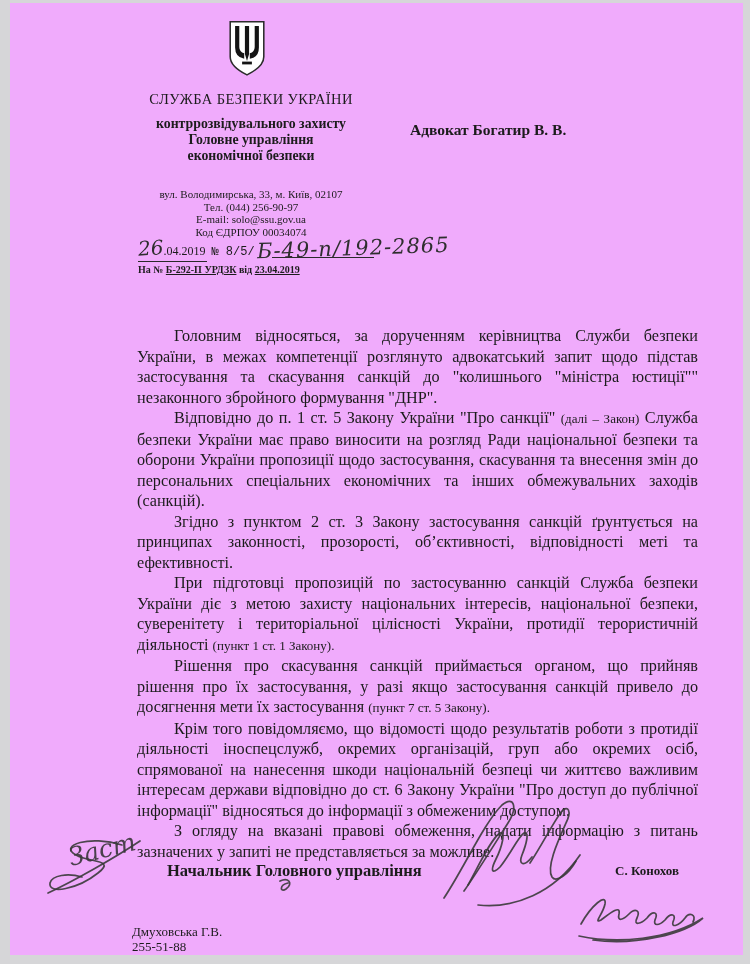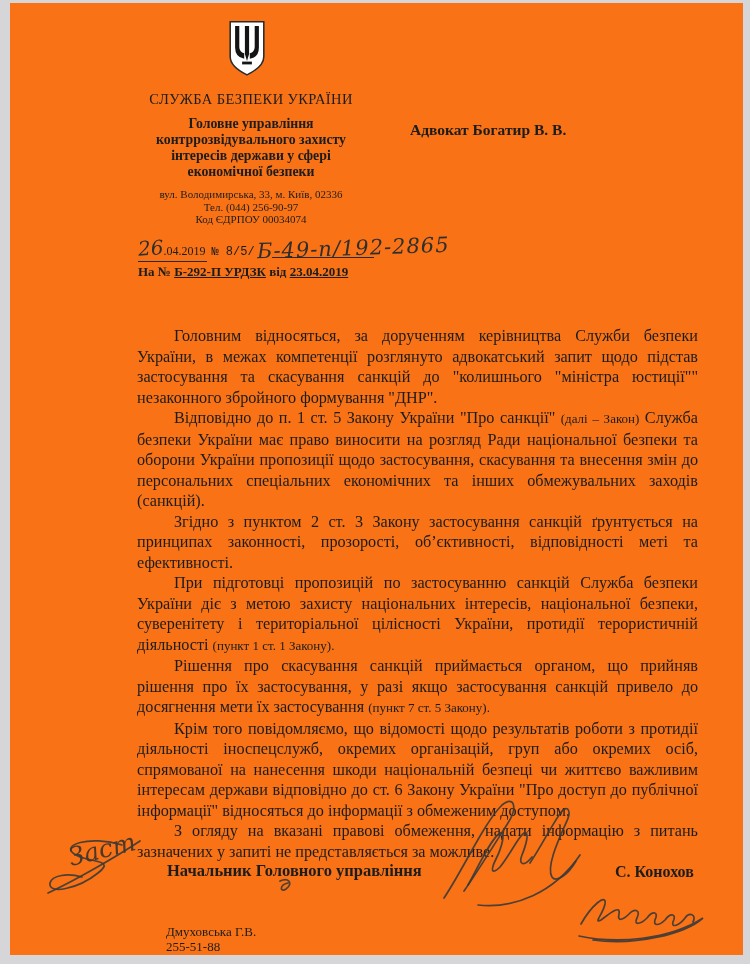--- a/index.html
+++ b/index.html
@@ -5,21 +5,21 @@
   html,body{margin:0;padding:0;}
   body{
     width:750px;height:964px;position:relative;
     background:#d6d6d8;
     font-family:"Liberation Serif", serif;
     color:#1c1c1c;
     overflow:hidden;
   }
   .page{
     position:absolute;left:10px;top:3px;right:7px;bottom:9px;
-    background:#f97316;
+    background:#f0abfc;
     padding-left:28px;
   }
 
   
   .emblem{position:absolute;left:216px;top:16px;width:42px;height:60px;}
   .org-name{
     position:absolute;left:105px;top:88px;width:272px;
     text-align:center;font-size:14.5px;letter-spacing:.4px;white-space:nowrap;
   }
   .dept{
@@ -39,44 +39,44 @@
   .date-line{position:absolute;left:128px;top:233px;font-size:14px;white-space:nowrap;}
   .date-underlined{border-bottom:1.5px solid #2a2a2a;display:inline-block;padding:0 2px 1px 0;}
   .hw{
     font-family:"DejaVu Serif", serif;font-style:italic;color:#2e2e2e;
   }
   .hw-day{font-size:20px;display:inline-block;transform:rotate(-4deg);}
   .hw-num{font-size:21px;display:inline-block;transform:rotate(-2deg);letter-spacing:1px;margin-left:2px;}
   .printed{font-size:12px;}
   .nlabel{margin-left:4px;font-family:Liberation Mono, monospace;}
   .blank-underline{position:absolute;left:262px;top:254px;width:102px;border-top:1.2px solid #2a2a2a;}
-  .ref-line{position:absolute;left:128px;top:261px;font-size:13px;font-weight:bold;}
+  .ref-line{position:absolute;left:128px;top:261px;font-size:10px;font-weight:bold;}
   .ref-line .ul{text-decoration:underline;}
 
   .subject{
     position:absolute;left:125px;top:293px;
     font-style:italic;font-weight:bold;font-size:15.5px;
   }
 
   
   .doc-body{
     position:absolute;left:127px;right:45px;top:323px;
     text-align:justify;font-size:16.2px;line-height:20.5px;
   }
   .doc-body p{margin:0;text-indent:37px;}
   .doc-body .small{font-size:13px;}
 
   
   .position{position:absolute;left:120px;top:858px;font-weight:bold;font-size:16.5px;margin-left:37px;}
-  .signer{position:absolute;left:605px;top:860px;font-weight:bold;font-size:16px;}
+  .signer{position:absolute;left:605px;top:860px;font-weight:bold;font-size:13px;}
   .hw-note{
     position:absolute;left:58px;top:832px;font-size:25px;
     transform:rotate(-14deg);opacity:.85;
   }
-  .executor{position:absolute;left:122px;top:922px;font-size:13px;line-height:14.5px;margin-left:34px;}
+  .executor{position:absolute;left:122px;top:922px;font-size:13px;line-height:14.5px;}
 
   .sig{position:absolute;}
   .sig path{fill:none;stroke:#3a3a3a;stroke-width:1.7;stroke-linecap:round;opacity:.9;}
   .sig-zast{left:30px;top:832px;width:110px;height:62px;}
   .sig-main{left:424px;top:790px;width:150px;height:118px;}
   .sig-konohov{left:565px;top:885px;width:138px;height:58px;}
   .pen-mark{left:266px;top:872px;width:22px;height:20px;}
 </style>
 </head>
 <body>
@@ -87,31 +87,31 @@
     <path d="M6,3 H54 V53 Q54,67 30,79 Q6,67 6,53 Z" fill="#ffffff" stroke="#2b2b2b" stroke-width="2.2"></path>
     <path d="M27,9 h6 v40 l-3,10 l-3,-10 z" fill="#141414"></path>
     <path d="M13,9 h6 v30 q0,7 7,9 v8 q-13,-2 -13,-16 z" fill="#141414"></path>
     <path d="M47,9 h-6 v30 q0,7 -7,9 v8 q13,-2 13,-16 z" fill="#141414"></path>
     <path d="M23,60 h14 v4 h-14 z" fill="#141414"></path>
   </svg>
 
   <div class="org-name">СЛУЖБА БЕЗПЕКИ УКРАЇНИ</div>
 
   <div class="dept">
+    <div>контррозвідувального захисту</div>
     <div>Головне управління</div>
-    <div>контррозвідувального захисту</div>
-    <div>інтересів держави у сфері</div>
     <div>економічної безпеки</div>
   </div>
 
   <div class="addressee">Адвокат Богатир В. В.</div>
 
   <div class="address">
-    <div>вул. Володимирська, 33, м. Київ, 02336</div>
+    <div>вул. Володимирська, 33, м. Київ, 02107</div>
     <div>Тел. (044) 256-90-97</div>
+    <div>E-mail: solo@ssu.gov.ua</div>
     <div>Код ЄДРПОУ 00034074</div>
   </div>
 
   <div class="date-line">
     <span class="date-underlined"><span class="hw hw-day">26</span><span class="printed">.04.2019</span></span><span class="printed nlabel">№ 8/5/</span><span class="hw hw-num">Б-49-п/192-2865</span>
   </div>
   <div class="blank-underline"></div>
 
   <div class="ref-line">
     <span>На № </span><span class="ul">Б-292-П УРДЗК</span><span> від </span><span class="ul">23.04.2019</span>

